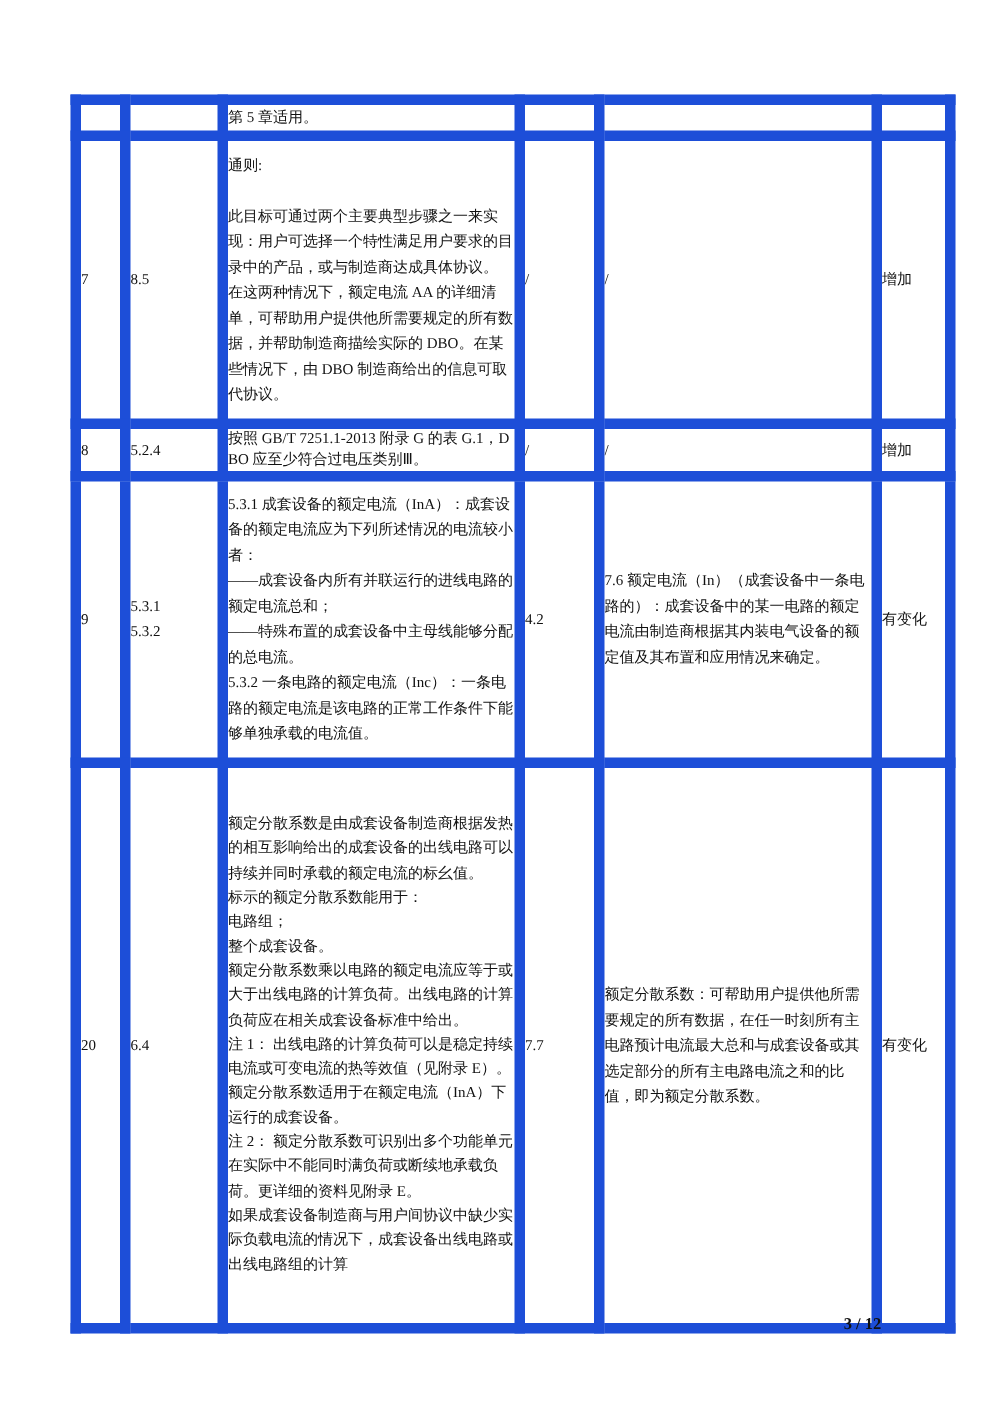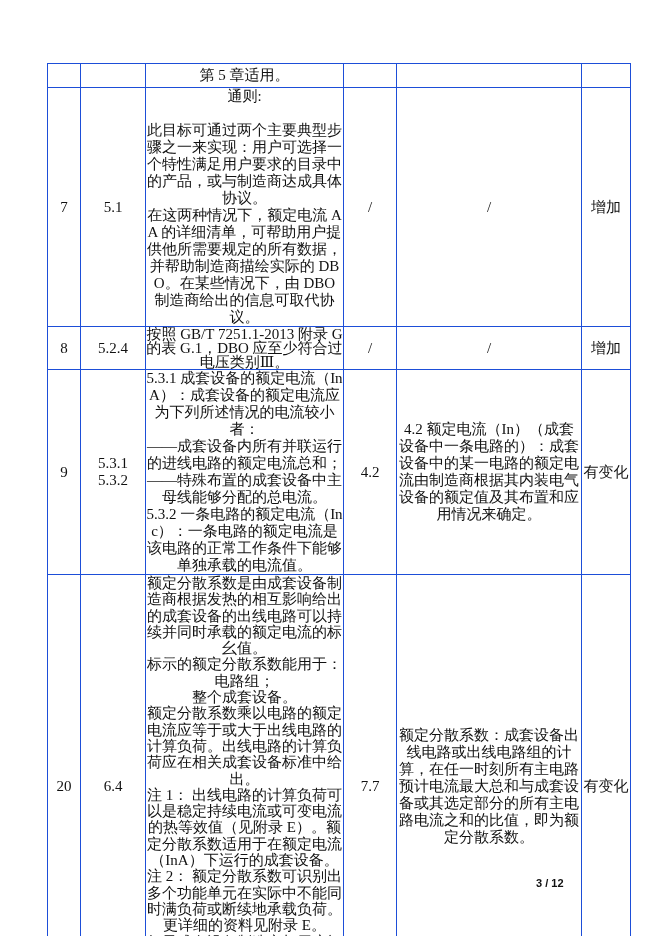--- a/index.html
+++ b/index.html
@@ -19,25 +19,25 @@
   table.cmp {
     position: absolute;
     left: 47px;
     top: 63px;
     width: 583px;
     border-collapse: collapse;
     table-layout: fixed;
     border: 1.5px solid #000;
   }
   table.cmp td {
-    border: 1px solid #1d4ed8;
+    border: 7px solid #1d4ed8;
     padding: 0;
-    font-size: 15px;
+    font-size: 10px;
     line-height: 17px;
-    text-align: center;
+    text-align: left;
     vertical-align: middle;
     overflow: hidden;
     word-break: break-all;
   }
   td.txt {
     text-align: left;
     vertical-align: top;
     padding: 3px 4px 2px 6px;
     white-space: pre-wrap;
   }
@@ -48,31 +48,32 @@
     white-space: pre-wrap;
   }
   td.clause {
     white-space: pre-line;
   }
   tr.r1 { height: 24px; }
   tr.r2 { height: 192px; }
   tr.r3 { height: 28px; }
   tr.r4 { height: 191px; }
   tr.r5 { height: 377px; }
-  tr.r3 td.txt { line-height: 14px; padding-top: 0; }
+  tr.r3 td.txt { line-height: 14px; padding-top: 0; font-family: Liberation Serif, serif; }
   tr.r5 td.txt { line-height: 16.3px; }
   .slash { text-align: left; padding-left: 7px; }
   .footer {
     position: absolute;
     top: 877px;
-    left: 536px;
+    left: 520px;
     width: 110px;
+    text-align: center;
     font-size: 11px;
     font-weight: bold;
-    font-family: Liberation Sans, sans-serif;
+    font-family: Liberation Serif, serif;
     color: #111111;
   }
 </style>
 </head>
 <body>
 
 <div class="page">
 
   <table class="cmp">
     <colgroup>
@@ -87,21 +88,21 @@
       <tr class="r1">
         <td></td>
         <td class="clause"></td>
         <td class="txt">第 5 章适用。</td>
         <td></td>
         <td class="txt"></td>
         <td></td>
       </tr>
       <tr class="r2">
         <td>7</td>
-        <td class="clause">5.1</td>
+        <td class="clause">8.5</td>
         <td class="txt">通则:
 
 此目标可通过两个主要典型步骤之一来实现：用户可选择一个特性满足用户要求的目录中的产品，或与制造商达成具体协议。
 在这两种情况下，额定电流 AA 的详细清单，可帮助用户提供他所需要规定的所有数据，并帮助制造商描绘实际的 DBO。在某些情况下，由 DBO 制造商给出的信息可取代协议。</td>
         <td>/</td>
         <td class="slash">/</td>
         <td>增加</td>
       </tr>
       <tr class="r3">
         <td>8</td>
@@ -113,36 +114,36 @@
       </tr>
       <tr class="r4">
         <td>9</td>
         <td class="clause">5.3.1
 5.3.2</td>
         <td class="txt">5.3.1 成套设备的额定电流（InA）：成套设备的额定电流应为下列所述情况的电流较小者：
 ——成套设备内所有并联运行的进线电路的额定电流总和；
 ——特殊布置的成套设备中主母线能够分配的总电流。
 5.3.2 一条电路的额定电流（Inc）：一条电路的额定电流是该电路的正常工作条件下能够单独承载的电流值。</td>
         <td>4.2</td>
-        <td class="txt">4.2 额定电流（In）（成套设备中一条电路的）：成套设备中的某一电路的额定电流由制造商根据其内装电气设备的额定值及其布置和应用情况来确定。</td>
+        <td class="txt">7.6 额定电流（In）（成套设备中一条电路的）：成套设备中的某一电路的额定电流由制造商根据其内装电气设备的额定值及其布置和应用情况来确定。</td>
         <td>有变化</td>
       </tr>
       <tr class="r5">
         <td>20</td>
         <td class="clause">6.4</td>
         <td class="txt">额定分散系数是由成套设备制造商根据发热的相互影响给出的成套设备的出线电路可以持续并同时承载的额定电流的标幺值。
 标示的额定分散系数能用于：
 电路组；
 整个成套设备。
 额定分散系数乘以电路的额定电流应等于或大于出线电路的计算负荷。出线电路的计算负荷应在相关成套设备标准中给出。
 注 1： 出线电路的计算负荷可以是稳定持续电流或可变电流的热等效值（见附录 E）。额定分散系数适用于在额定电流（InA）下运行的成套设备。
 注 2： 额定分散系数可识别出多个功能单元在实际中不能同时满负荷或断续地承载负荷。更详细的资料见附录 E。
 如果成套设备制造商与用户间协议中缺少实际负载电流的情况下，成套设备出线电路或出线电路组的计算</td>
         <td>7.7</td>
-        <td class="txt-mid">额定分散系数：成套设备出线电路或出线电路组的计算，在任一时刻所有主电路预计电流最大总和与成套设备或其选定部分的所有主电路电流之和的比值，即为额定分散系数。</td>
+        <td class="txt-mid">额定分散系数：可帮助用户提供他所需要规定的所有数据，在任一时刻所有主电路预计电流最大总和与成套设备或其选定部分的所有主电路电流之和的比值，即为额定分散系数。</td>
         <td>有变化</td>
       </tr>
     </tbody>
   </table>
 
   <div class="footer">3 / 12</div>
 
 </div>
 
 </body></html>

